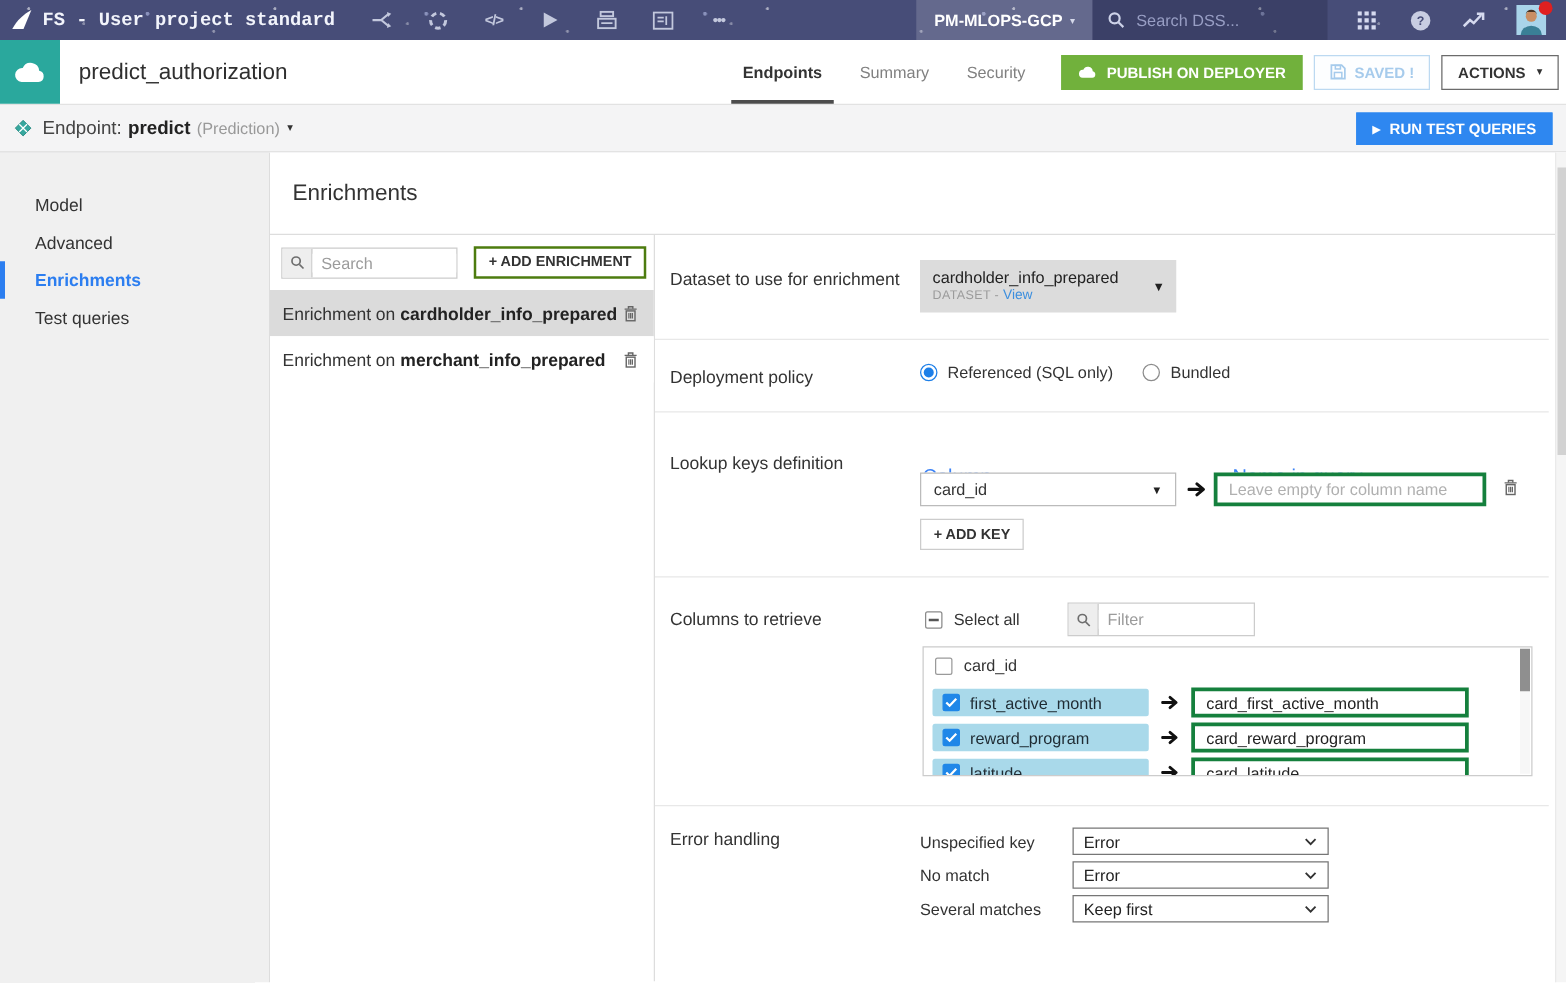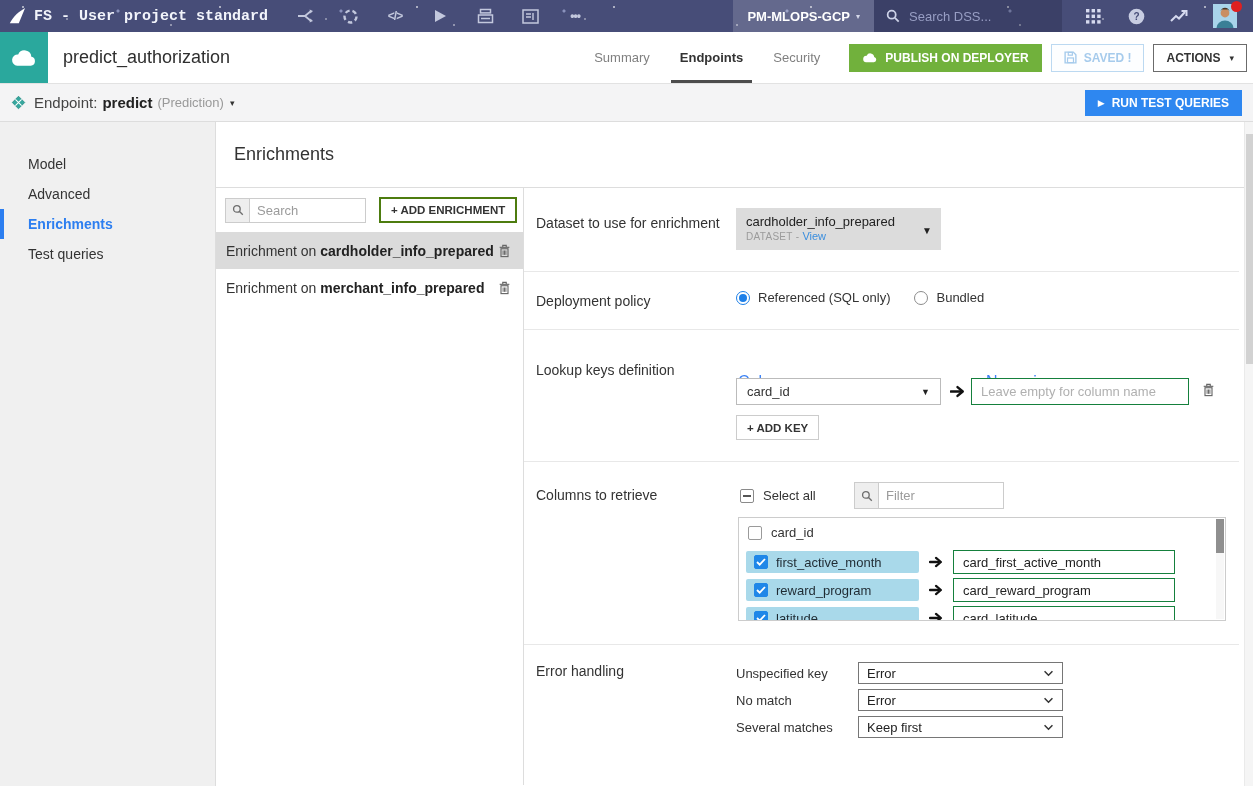--- a/index.html
+++ b/index.html
@@ -111,21 +111,21 @@
 
   .radio-row { position:absolute; left:212px; top:18px; display:flex; align-items:center; gap:24px; font-size:13px; color:#333; }
   .radio-opt { display:flex; align-items:center; gap:8px; cursor:pointer; }
   .radio { width:14px; height:14px; border-radius:50%; border:1px solid #8c8c8c; background:#fff; position:relative; }
   .radio.on { border:1px solid #1d7fe8; }
   .radio.on::after { content:""; position:absolute; inset:2px; border-radius:50%; background:#1d7fe8; }
 
   .sel-box { position:absolute; height:27px; border:1px solid #bbb; background:#fff; display:flex; align-items:center;
     font-size:13px; color:#333; padding:0 10px; cursor:pointer; }
   .sel-box .caret { margin-left:auto; font-size:9px; color:#222; }
-  .txt-input { position:absolute; height:27px; border:1px solid #15803d; background:#fff; font-size:13px; color:#222; padding:0 9px;
+  .txt-input { position:absolute; height:27px; border:3px solid #15803d; background:#fff; font-size:13px; color:#222; padding:0 9px;
     outline:none; font-family:"Liberation Sans","DejaVu Sans",sans-serif; }
   .txt-input::placeholder { color:#b0b0b0; }
   .arrow-ic { position:absolute; }
   .btn-addkey { position:absolute; left:212px; top:85px; height:25px; border:1px solid #ccc; color:#333; font-size:11.5px; padding:0 10px; }
 
   .checkbox { width:14px; height:14px; border:1px solid #9a9a9a; border-radius:2px; background:#fff; flex:none;
     display:flex; align-items:center; justify-content:center; }
   .checkbox.ind { border-color:#8a8a8a; }
   .checkbox.ind::after { content:""; width:8px; height:2px; background:#555; }
   .checkbox.on { background:#1f87e8; border-color:#1f87e8; }
@@ -253,22 +253,22 @@
   </div>
 
   <div class="header">
     <div class="obj-tile">
       <svg width="28" height="19" viewBox="0 0 24 16">
           <path d="M6.2 15 h11.6 a3.9 3.9 0 0 0 .5-7.7 A5.9 5.9 0 0 0 7 5.4 A4.7 4.7 0 0 0 6.2 15 Z" fill="#fff"></path>
         </svg>
     </div>
     <div class="page-title">predict_authorization</div>
     <div class="tabs">
+      <div class="tab active">Endpoints</div>
       <div class="tab">Summary</div>
-      <div class="tab active">Endpoints</div>
       <div class="tab">Security</div>
     </div>
     <div class="hdr-buttons">
       <button class="btn btn-publish">
         <svg width="16" height="11" viewBox="0 0 24 16">
             <path d="M6.2 15 h11.6 a3.9 3.9 0 0 0 .5-7.7 A5.9 5.9 0 0 0 7 5.4 A4.7 4.7 0 0 0 6.2 15 Z" fill="#fff"></path>
           </svg>
         <span>PUBLISH ON DEPLOYER</span>
       </button>
       <button class="btn btn-saved">

